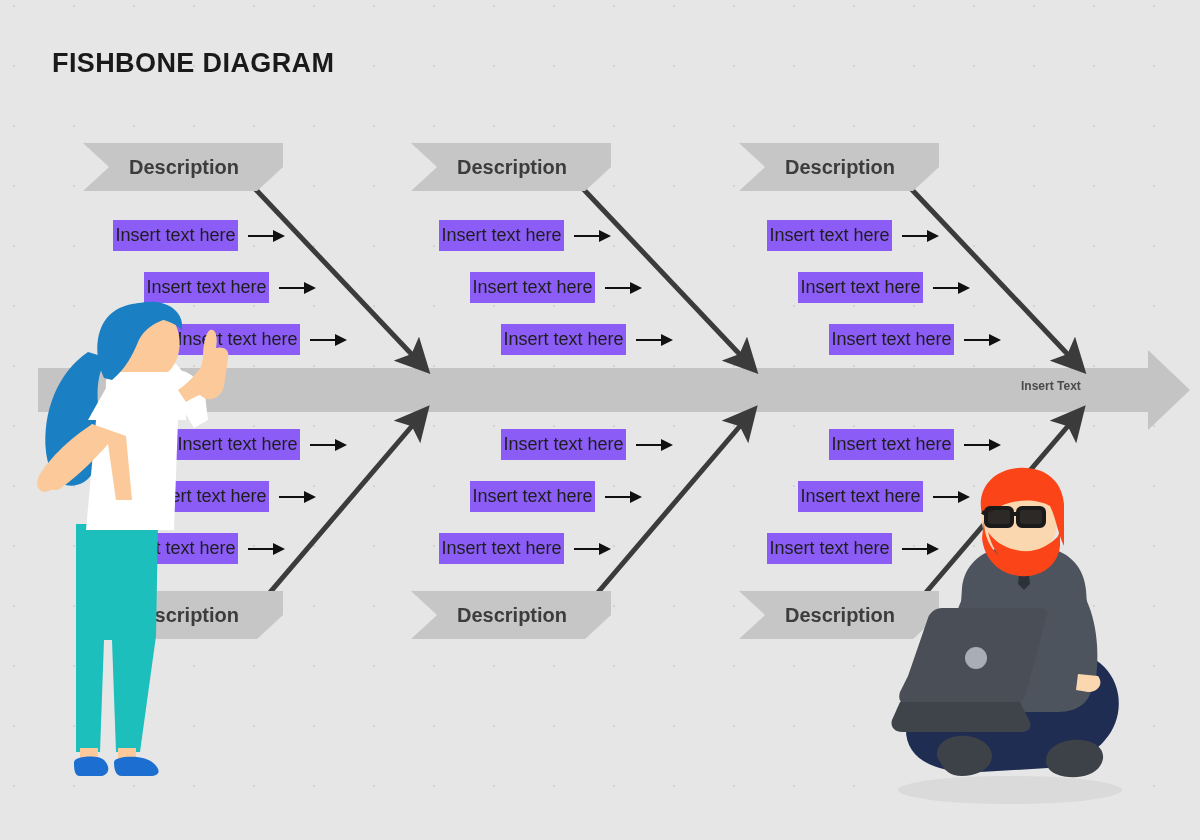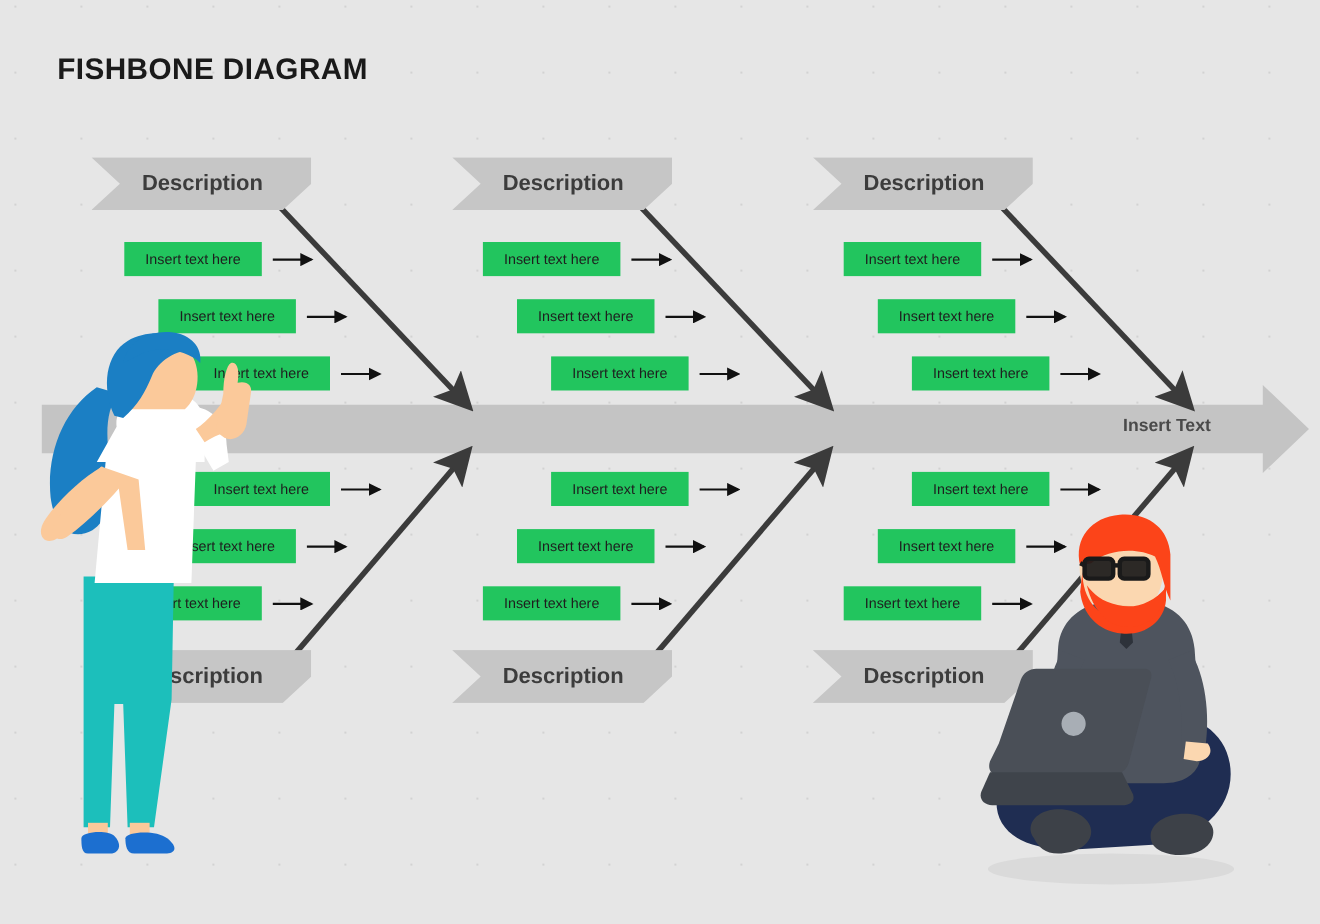--- a/index.html
+++ b/index.html
@@ -39,27 +39,27 @@
     color:#3c3c3c;font-size:20px;font-weight:bold;
     box-sizing:border-box;
   }
   .banner .bnr-bg{
     position:absolute;inset:0;background:#c6c6c6;
     clip-path:polygon(0 0, 100% 0, 100% 50%, calc(100% - 26px) 100%, 0 100%, 26px 50%);
   }
   .banner .bnr-txt{position:relative;padding-left:46px;white-space:nowrap;}
 
   .tbox{
-    position:absolute;height:31px;background:#22c55e;
+    position:absolute;height:31px;background:#8b5cf6;
     display:flex;align-items:center;justify-content:center;
-    font-size:13px;color:#1e1e1e;white-space:nowrap;
+    font-size:18px;color:#1e1e1e;white-space:nowrap;
     box-sizing:border-box;
   }
   .spine-label{
-    position:absolute;font-size:16px;font-weight:bold;color:#4a4a4a;
+    position:absolute;font-size:12px;font-weight:bold;color:#4a4a4a;
     white-space:nowrap;z-index:6;
   }
 </style>
 </head>
 <body>
 
 <div id="canvas"></div>
 
 <svg class="layer" id="spine-layer" viewBox="0 0 1200 840">
   <polygon points="38,368 1148,368 1148,350 1190,390 1148,430 1148,412 38,412" fill="#c4c4c4"></polygon>

